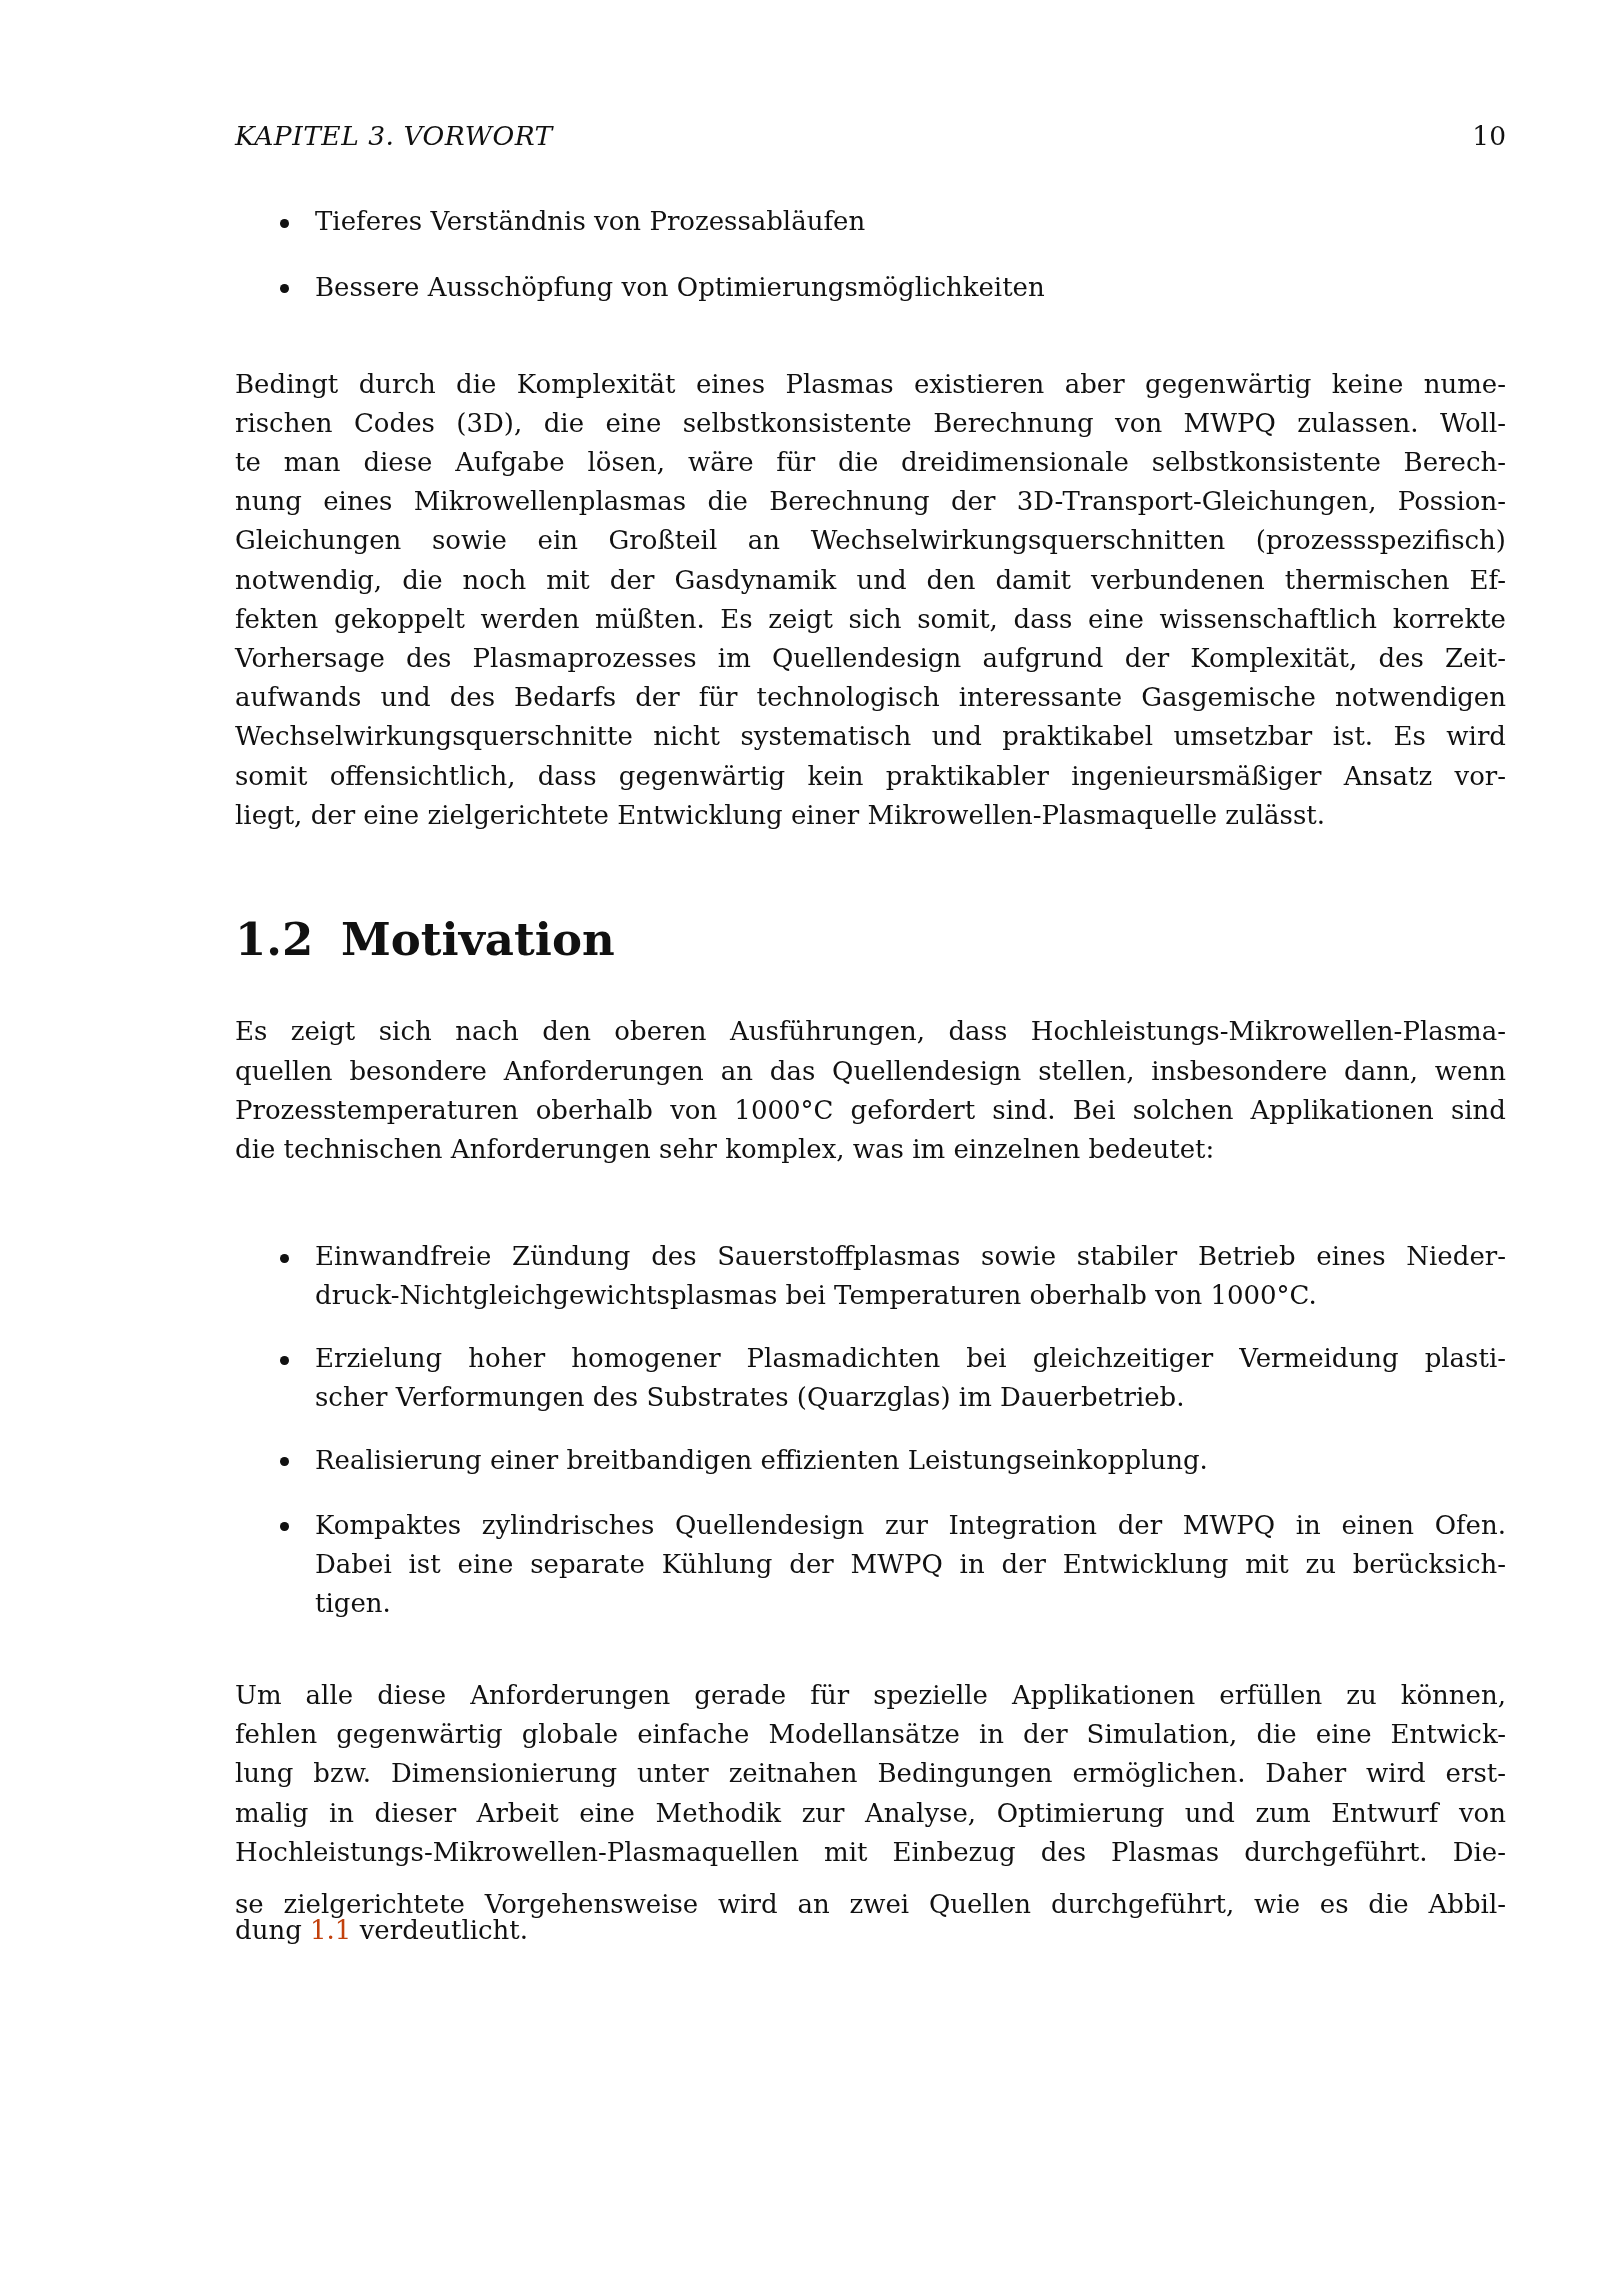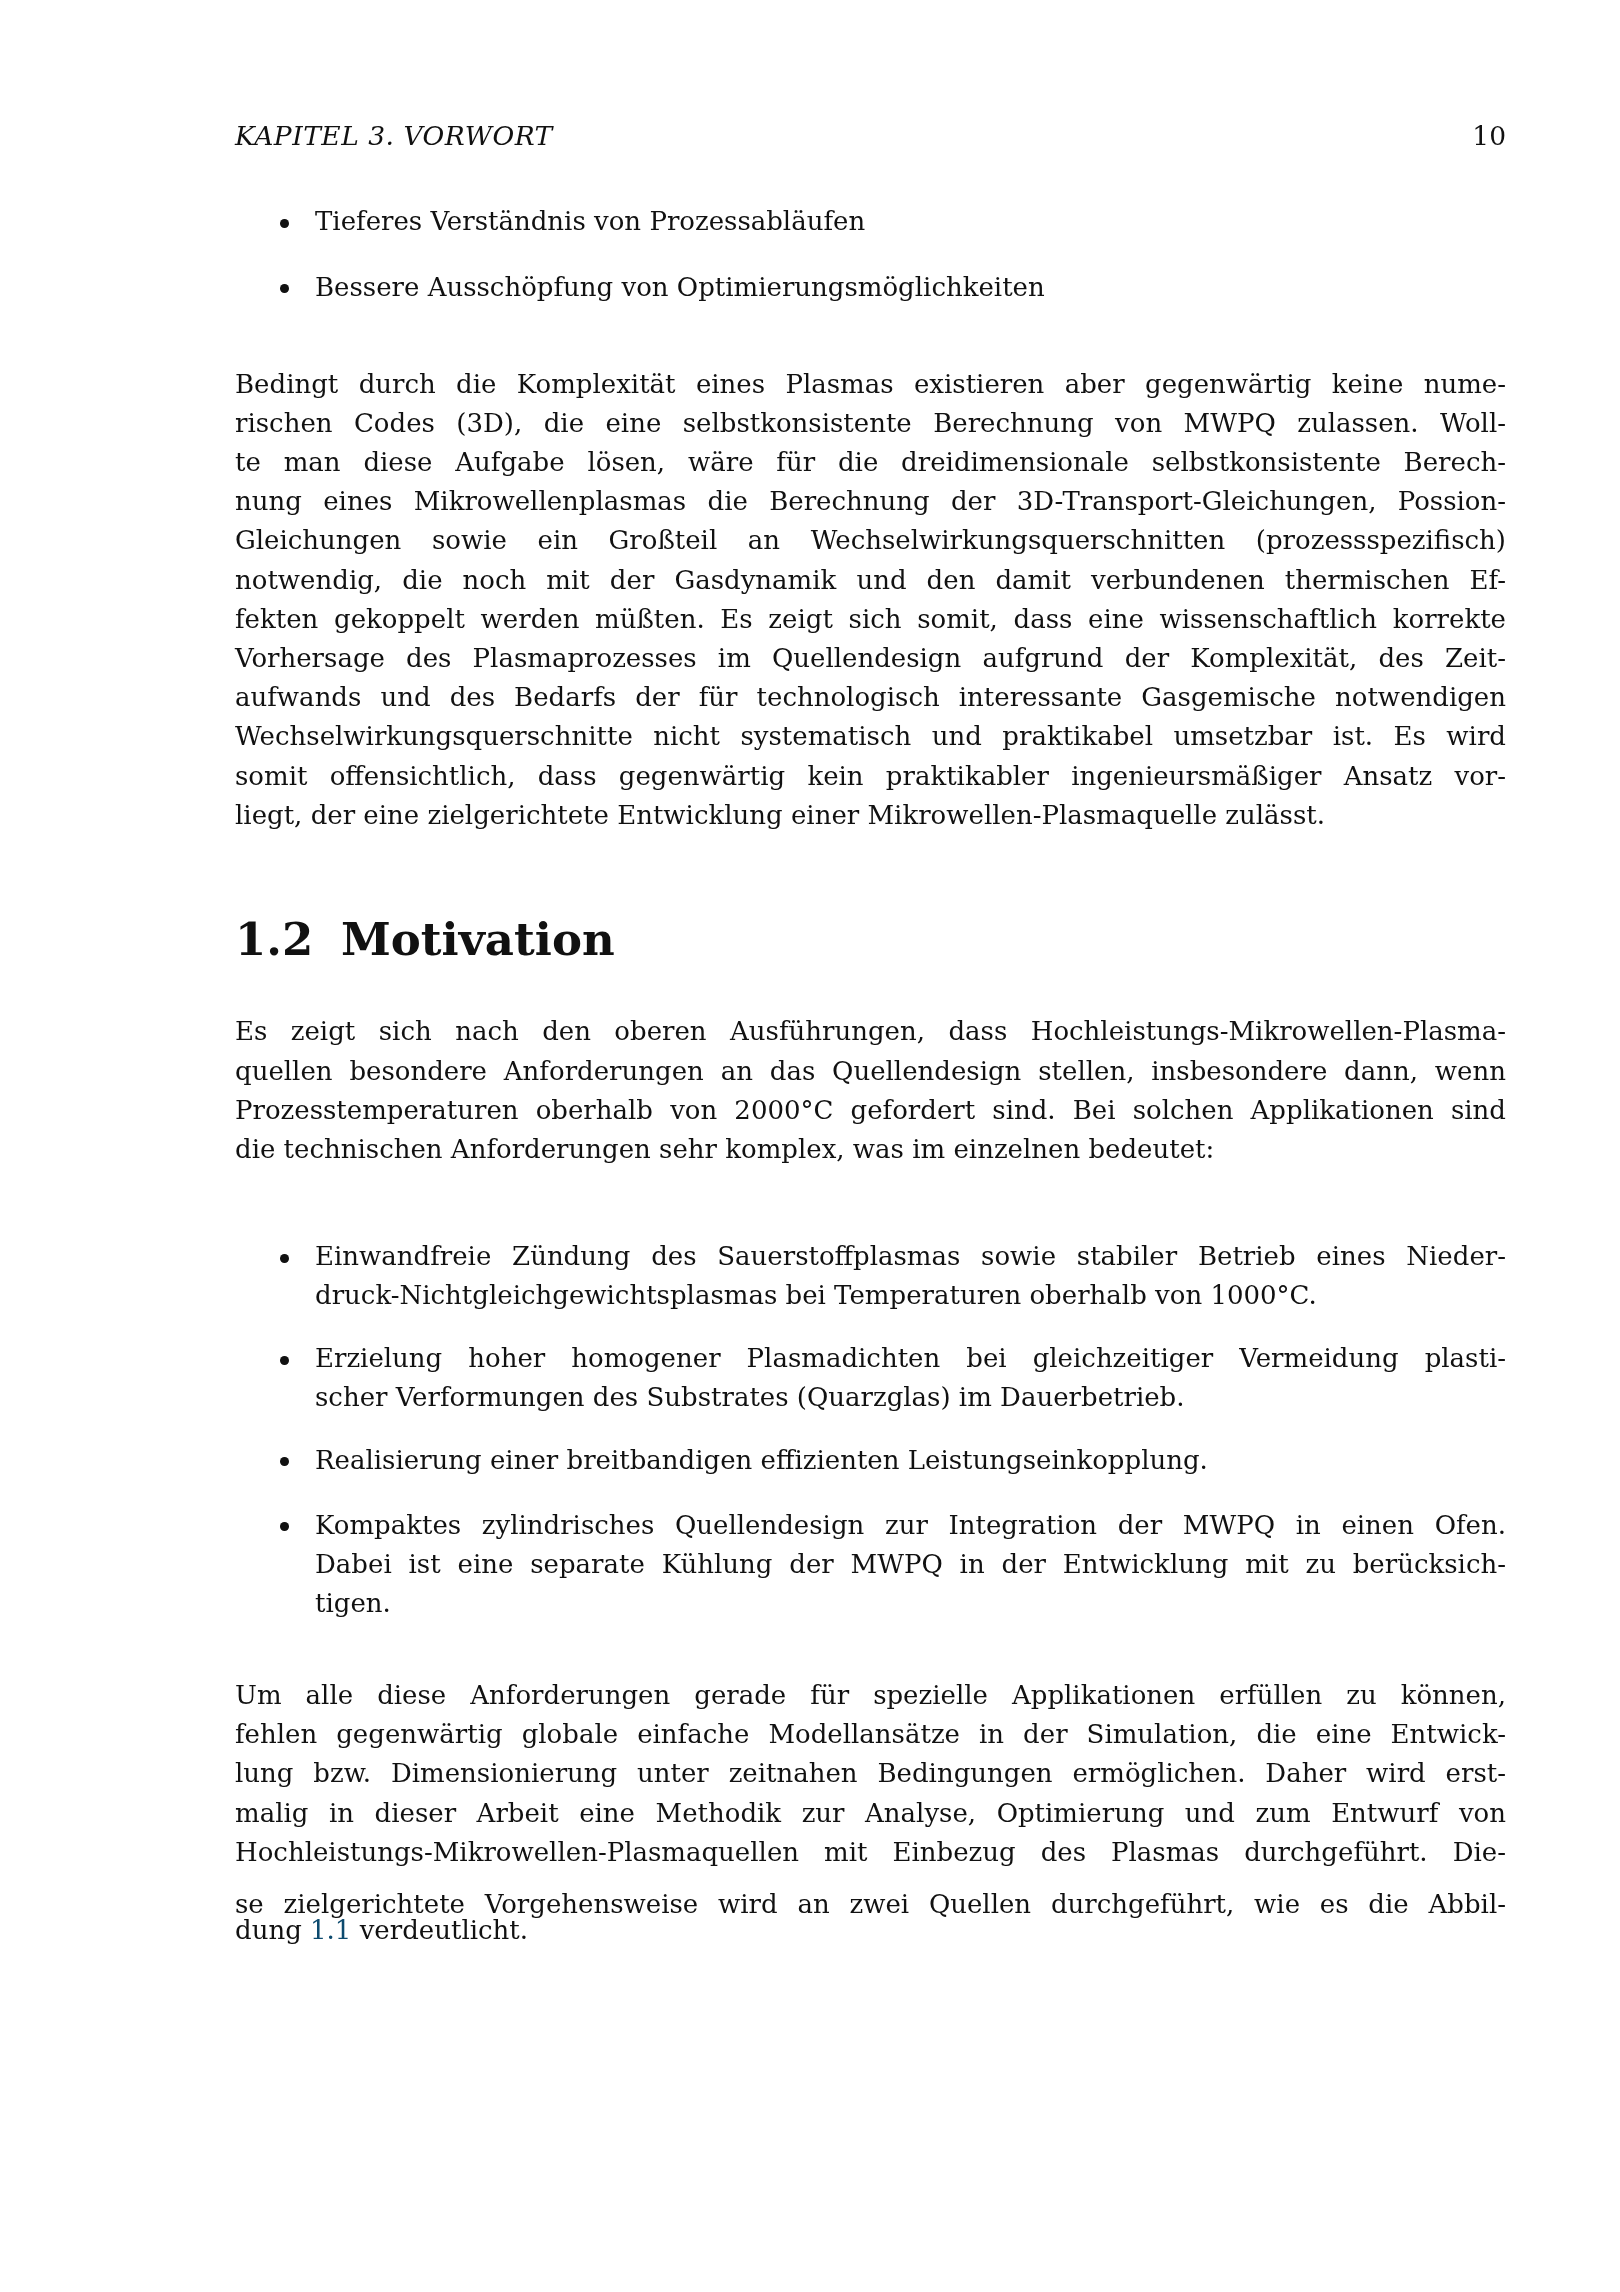--- a/index.html
+++ b/index.html
@@ -10,21 +10,21 @@
                   font-size: 26.5px; }
   .running-head .chap { position: absolute; left: 0; top: 0; font-style: italic; letter-spacing: 0.5px; }
   .running-head .pnum { position: absolute; right: 0; top: 0; }
   .line { position: absolute; left: 0; width: 1271px; height: 39px; font-size: 26px; line-height: 39px;
           white-space: nowrap; text-align: justify; text-align-last: justify; }
   .line.last { text-align-last: left; }
   .bullet-dot { position: absolute; left: 45px; width: 8.8px; height: 8.8px; border-radius: 50%; background: #111; }
   .bl { left: 80px; width: 1191px; }
   .heading { position: absolute; left: 0; top: 912px; font-weight: bold; font-size: 45px; line-height: 55px; white-space: nowrap; }
   .heading .num { display: inline-block; width: 106px; }
-  .link { color: #0c4a6e; }
+  .link { color: #c2410c; }
 </style>
 </head>
 <body>
 
 <div class="page">
 
   <div class="running-head">
     <span class="chap">KAPITEL 3.  VORWORT</span>
     <span class="pnum">10</span>
   </div>
@@ -51,21 +51,21 @@
     <div class="line last" style="top: 796px; white-space: nowrap;">liegt, der eine zielgerichtete Entwicklung einer Mikrowellen-Plasmaquelle zulässt.</div>
   </div>
 
   <div class="heading">
     <span class="num">1.2</span><span>Motivation</span>
   </div>
 
   <div>
     <div class="line" style="top: 1012px; white-space: nowrap;">Es zeigt sich nach den oberen Ausführungen, dass Hochleistungs-Mikrowellen-Plasma-</div>
     <div class="line" style="top: 1052px; white-space: nowrap;">quellen besondere Anforderungen an das Quellendesign stellen, insbesondere dann, wenn</div>
-    <div class="line" style="top: 1091px; white-space: nowrap;">Prozesstemperaturen oberhalb von 2000°C gefordert sind. Bei solchen Applikationen sind</div>
+    <div class="line" style="top: 1091px; white-space: nowrap;">Prozesstemperaturen oberhalb von 1000°C gefordert sind. Bei solchen Applikationen sind</div>
     <div class="line last" style="top: 1130px; white-space: nowrap;">die technischen Anforderungen sehr komplex, was im einzelnen bedeutet:</div>
   </div>
 
   <div>
     <div class="bullet-dot" style="top:1254px"></div>
     <div class="line bl" style="top: 1237px; white-space: nowrap;">Einwandfreie Zündung des Sauerstoffplasmas sowie stabiler Betrieb eines Nieder-</div>
     <div class="line last bl" style="top: 1276px; white-space: nowrap;">druck-Nichtgleichgewichtsplasmas bei Temperaturen oberhalb von 1000°C.</div>
 
     <div class="bullet-dot" style="top:1356px"></div>
     <div class="line bl" style="top: 1339px; white-space: nowrap;">Erzielung hoher homogener Plasmadichten bei gleichzeitiger Vermeidung plasti-</div>

